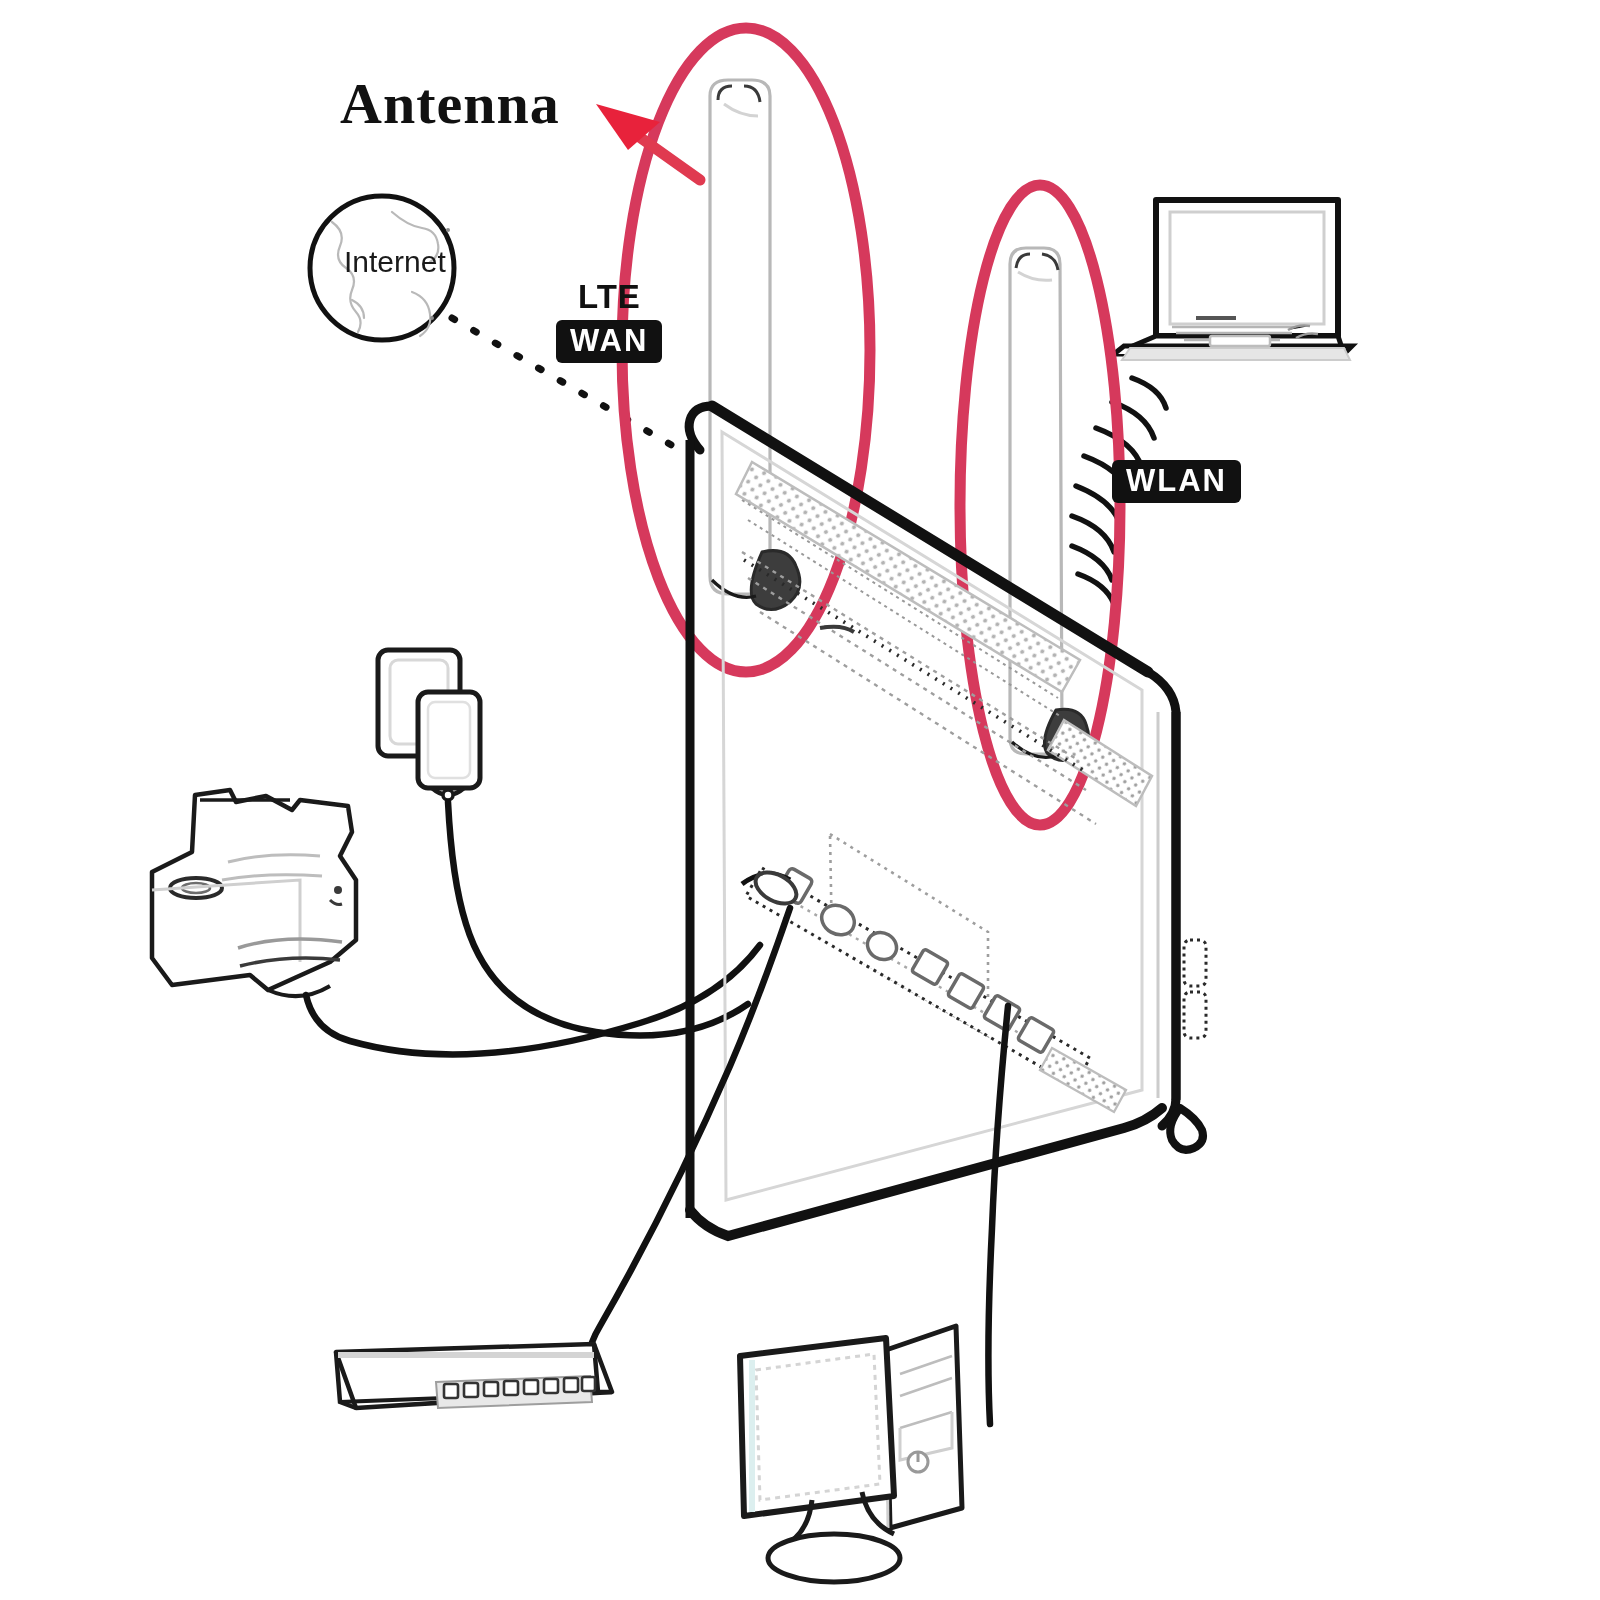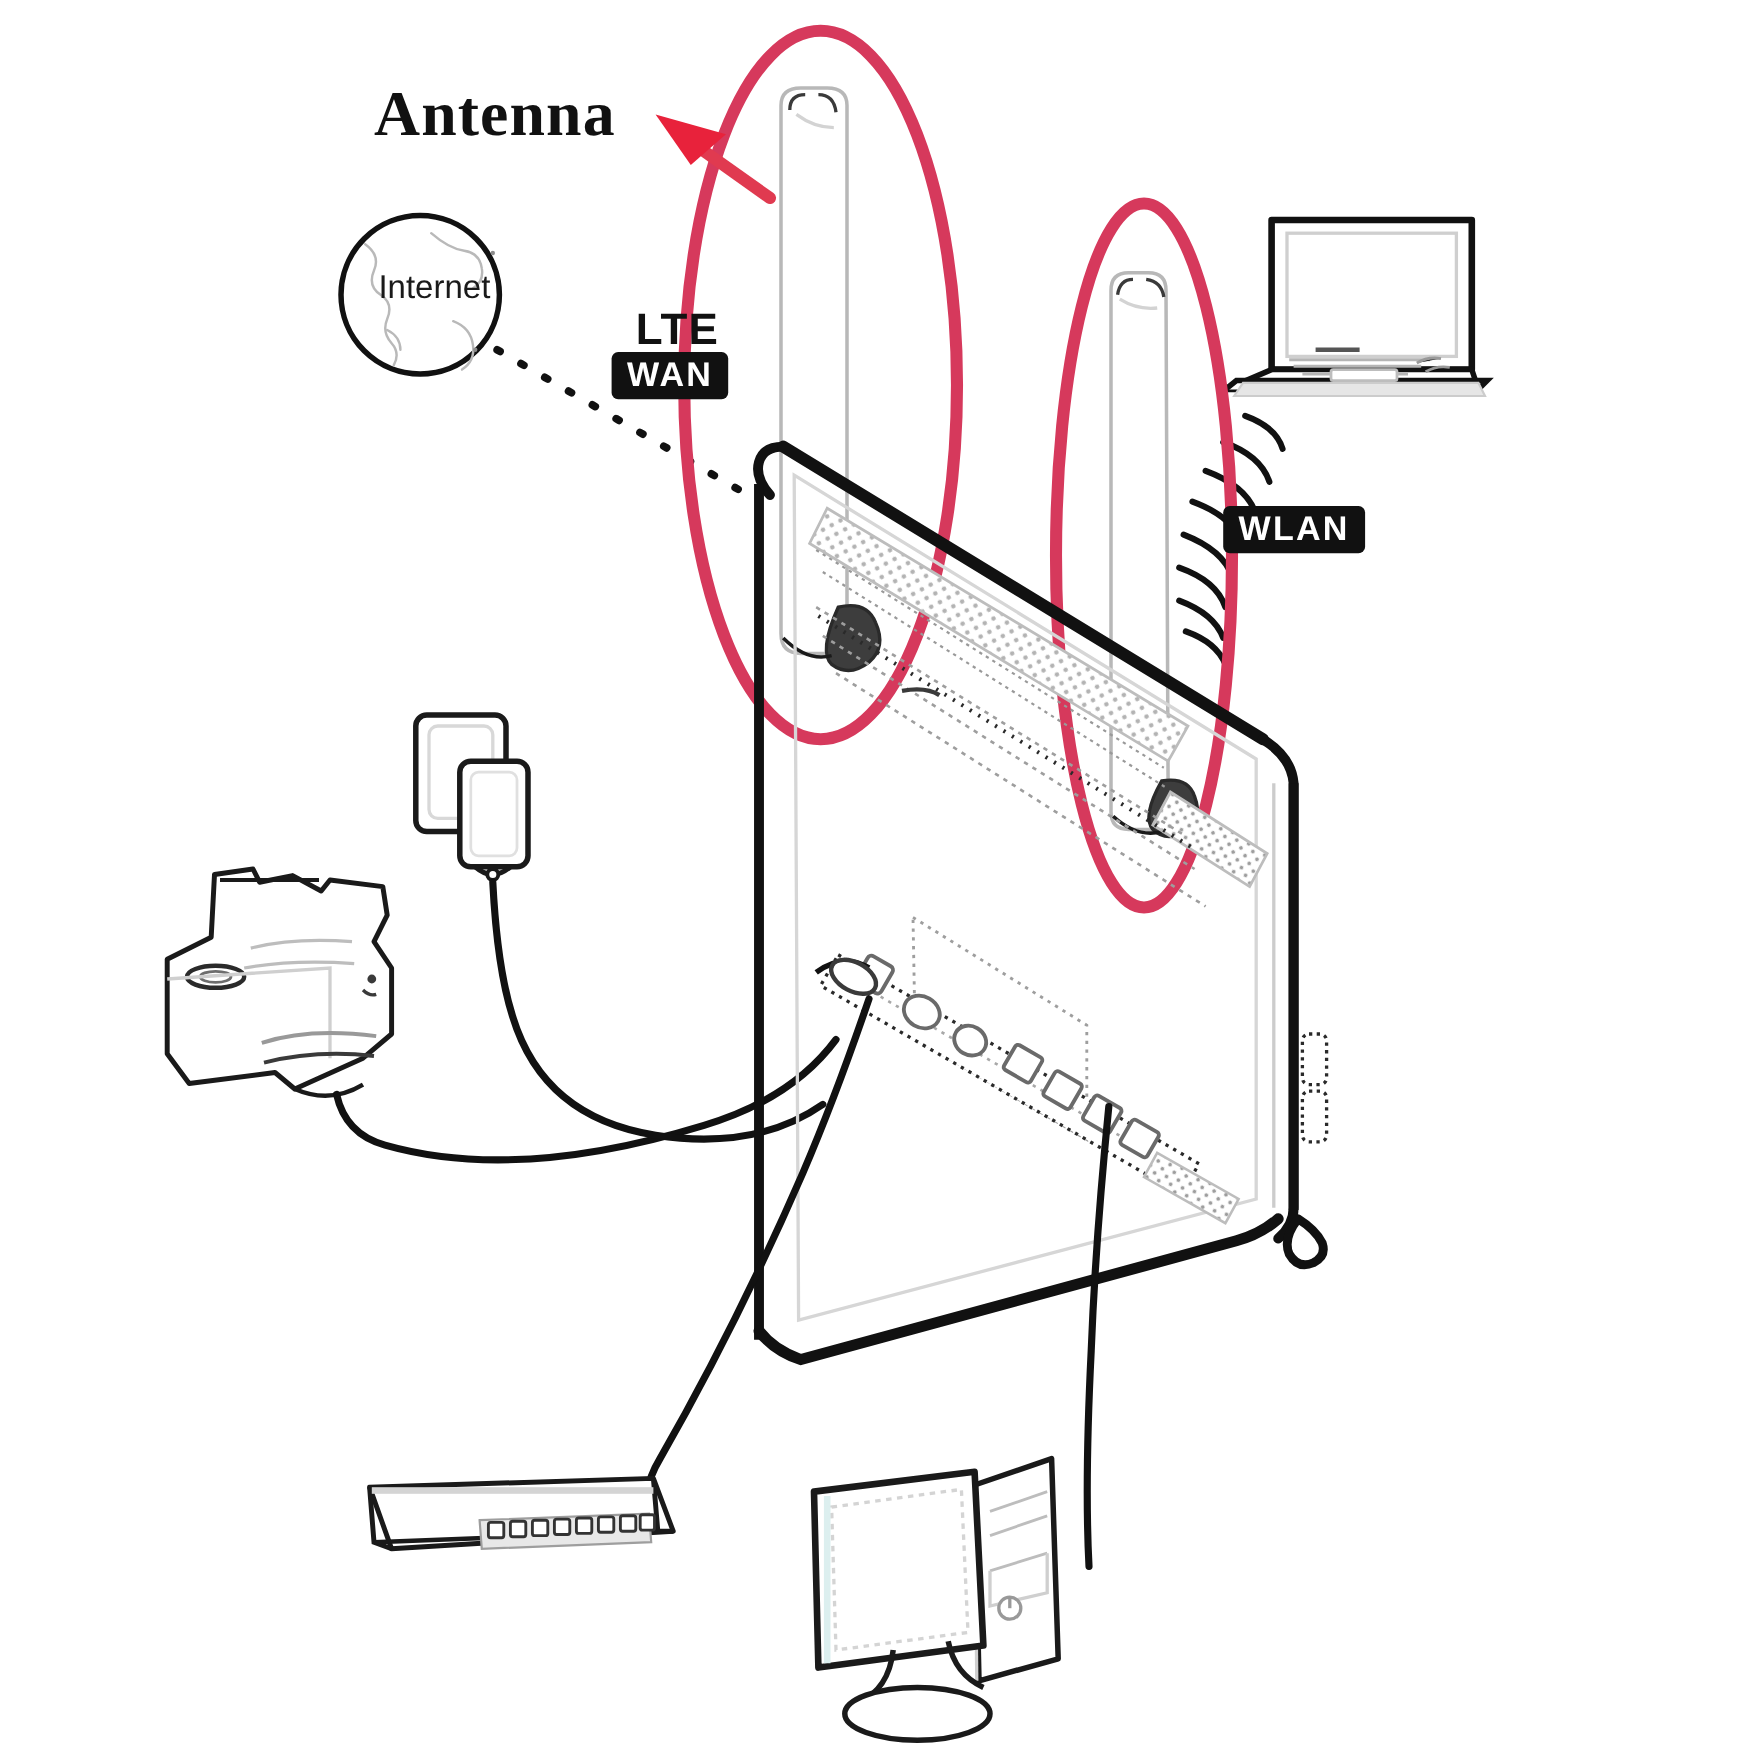--- a/index.html
+++ b/index.html
@@ -33,21 +33,21 @@
     font-weight: bold;
     font-size: 58px;
     color: #111111;
     letter-spacing: 1px;
   }
   .lte-label {
     left: 578px;
     top: 278px;
     font-family: "Liberation Sans", sans-serif;
     font-weight: bold;
-    font-size: 40px;
+    font-size: 33px;
     color: #111111;
     letter-spacing: 1px;
   }
   .tagbox {
     position: absolute;
     background: #111111;
     color: #ffffff;
     font-family: "Liberation Sans", sans-serif;
     font-weight: bold;
     font-size: 31px;

